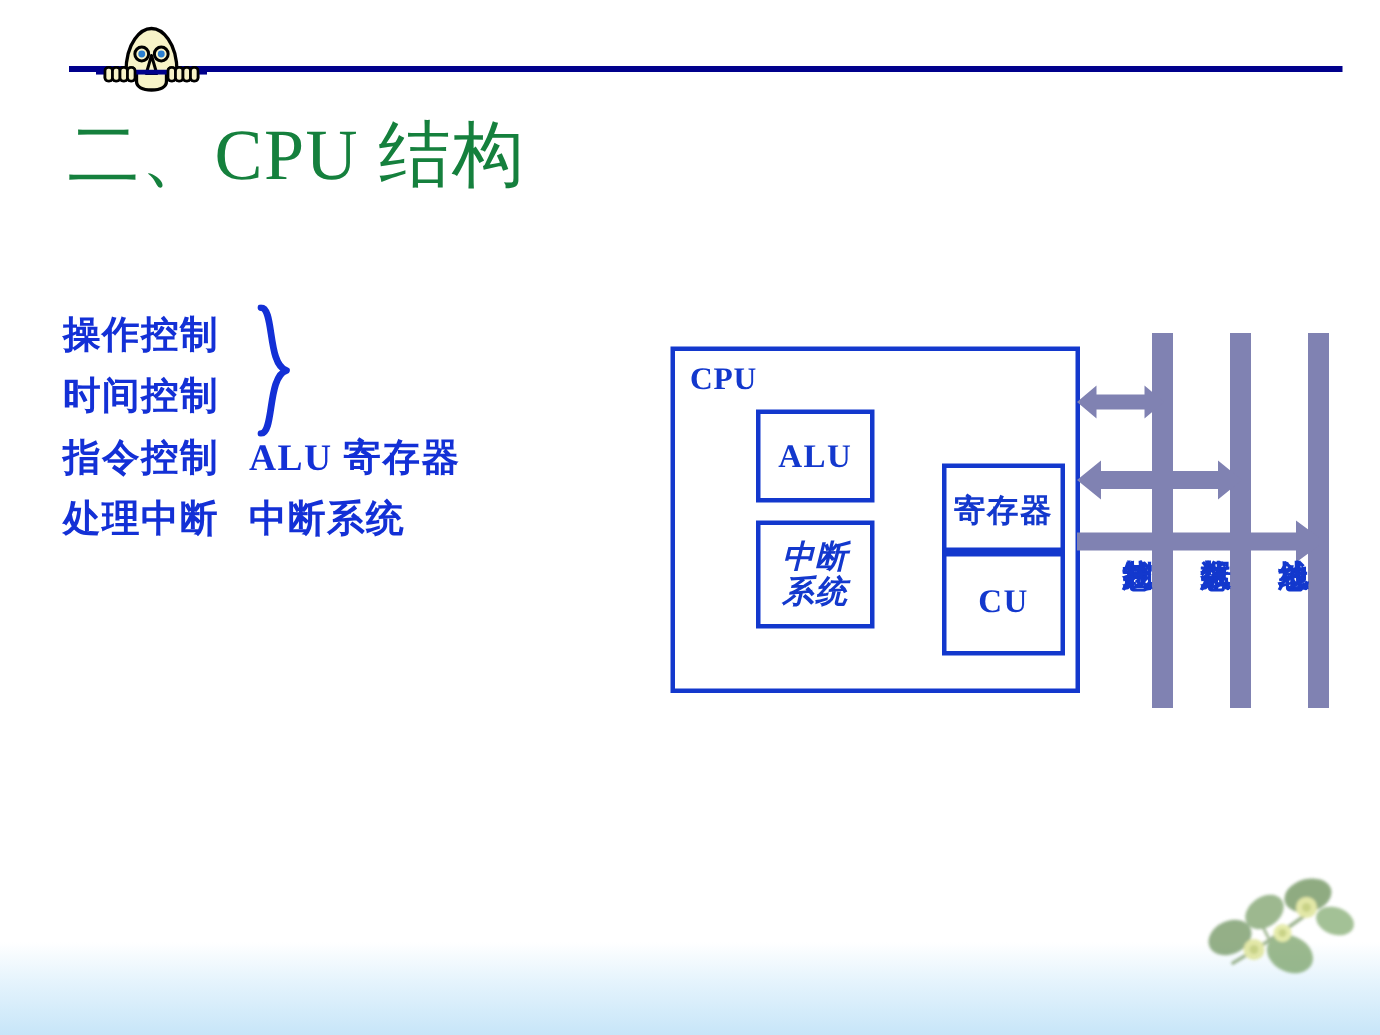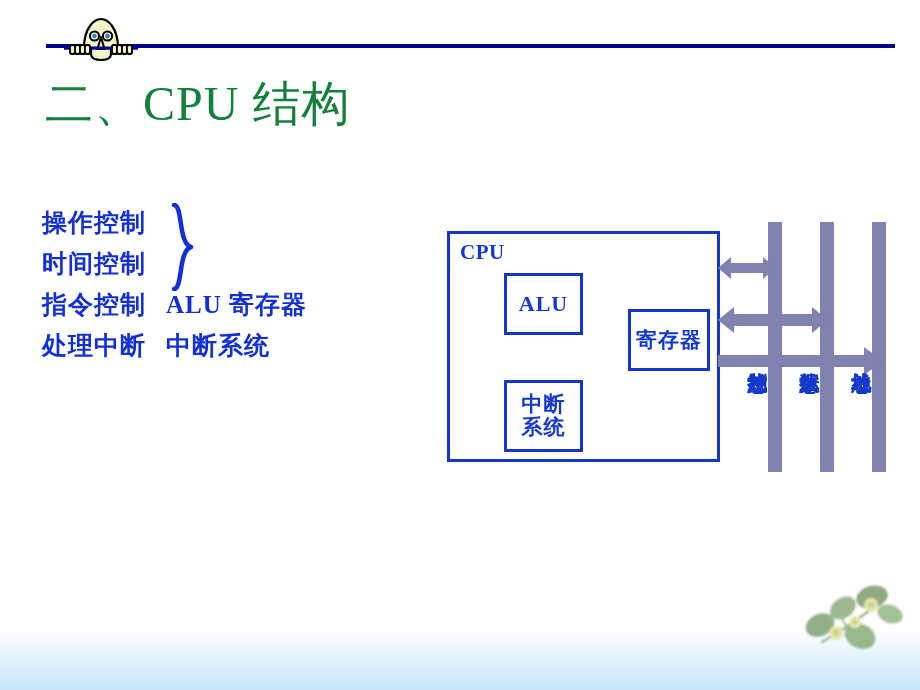--- a/index.html
+++ b/index.html
@@ -149,21 +149,21 @@
     color: #1338cd;
     font-weight: bold;
     background: transparent;
     line-height: 1.08;
   }
   .unit.latin { font-family: "Liberation Serif", serif; font-size: 22px; letter-spacing: 1px; }
   .unit.cjk   { font-family: "Liberation Serif", serif; font-size: 21px; letter-spacing: 1px; }
 
   #unit-alu { left: 54px;  top: 39px;  width: 79px; height: 62px; }
   #unit-reg { left: 178px; top: 39px;  width: 82px; height: 62px; margin-top: 36px; }
-  #unit-int { left: 54px;  top: 146px; width: 79px; height: 72px; }
+  #unit-int { left: 54px;  top: 113px; width: 79px; height: 72px; font-style: italic; }
   #unit-cu  { left: 178px; top: 131px; width: 82px; height: 72px; }
 
   
   .bus-bar {
     position: absolute;
     width: 14px;
     top: 222px;
     height: 250px;
     background: #8082b2;
   }
@@ -299,20 +299,23 @@
 
     <div class="unit cjk" id="unit-reg">
       <span>寄存器</span>
     </div>
 
     <div class="unit cjk" id="unit-int">
       <span style="white-space:pre-line">中断
 系统</span>
     </div>
 
+    <div class="unit latin" id="unit-cu">
+      <span>CU</span>
+    </div>
   </div>
 
   <div class="bus-arrow" id="arrow-control">
     <svg width="58" height="26" viewBox="0 0 58 26" xmlns="http://www.w3.org/2000/svg">
       <polygon points="0,13 13,2 13,8 45,8 45,2 58,13 45,24 45,18 13,18 13,24" fill="#8082b2"></polygon>
     </svg>
   </div>
 
   <div class="bus-arrow" id="arrow-data">
     <svg width="110" height="30" viewBox="0 0 110 30" xmlns="http://www.w3.org/2000/svg">

